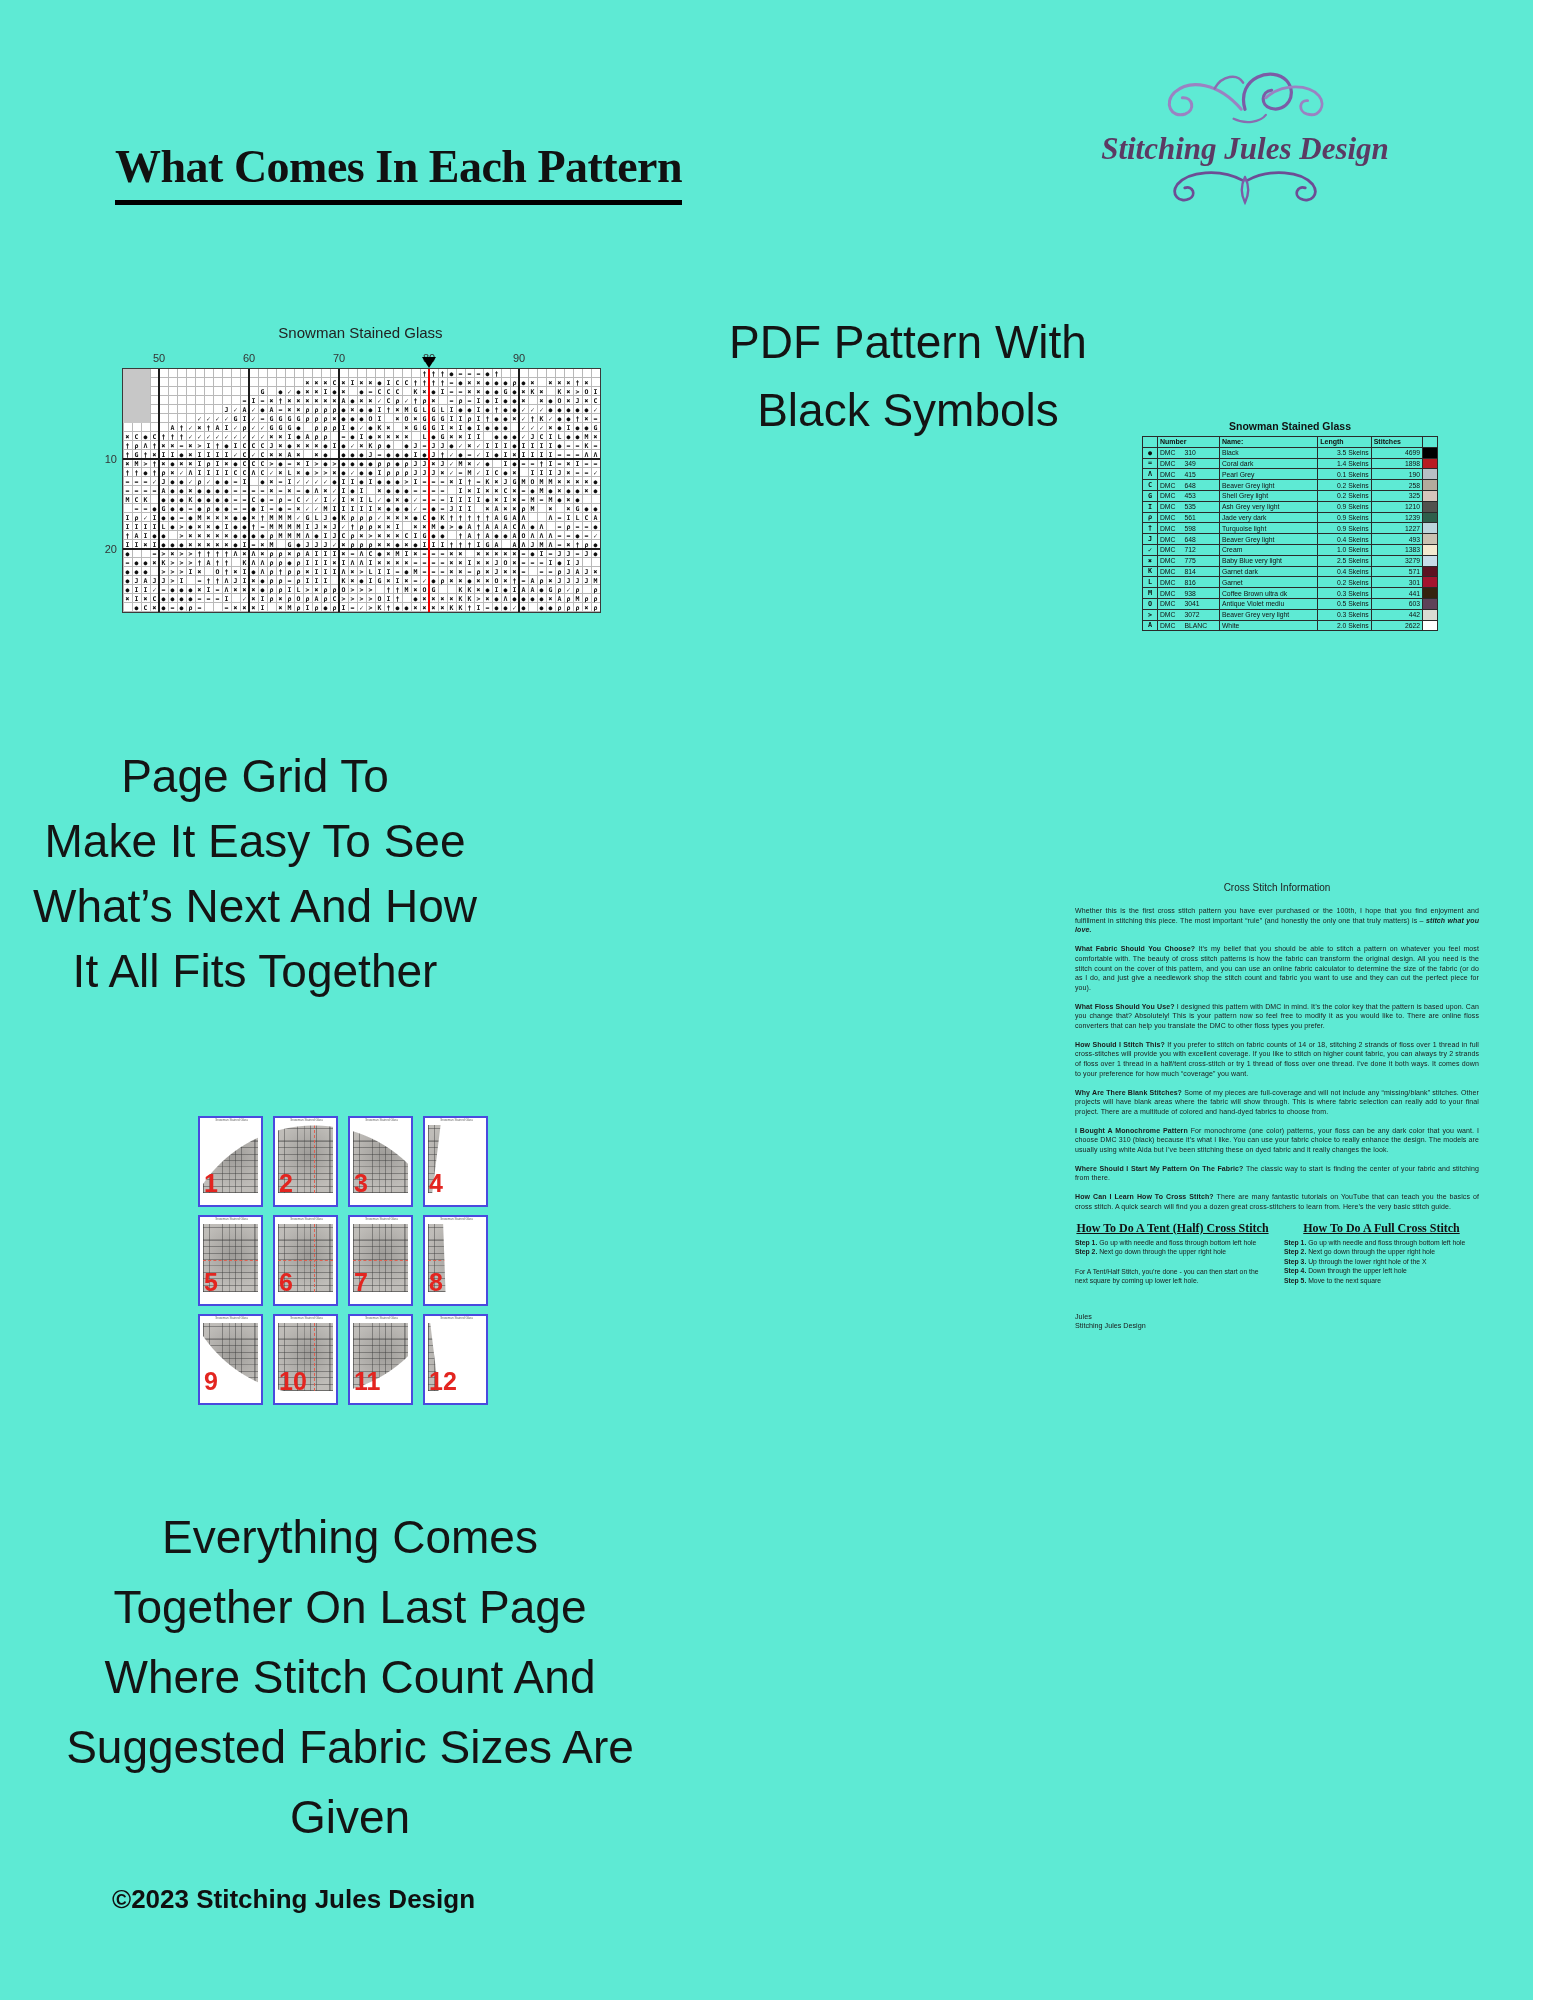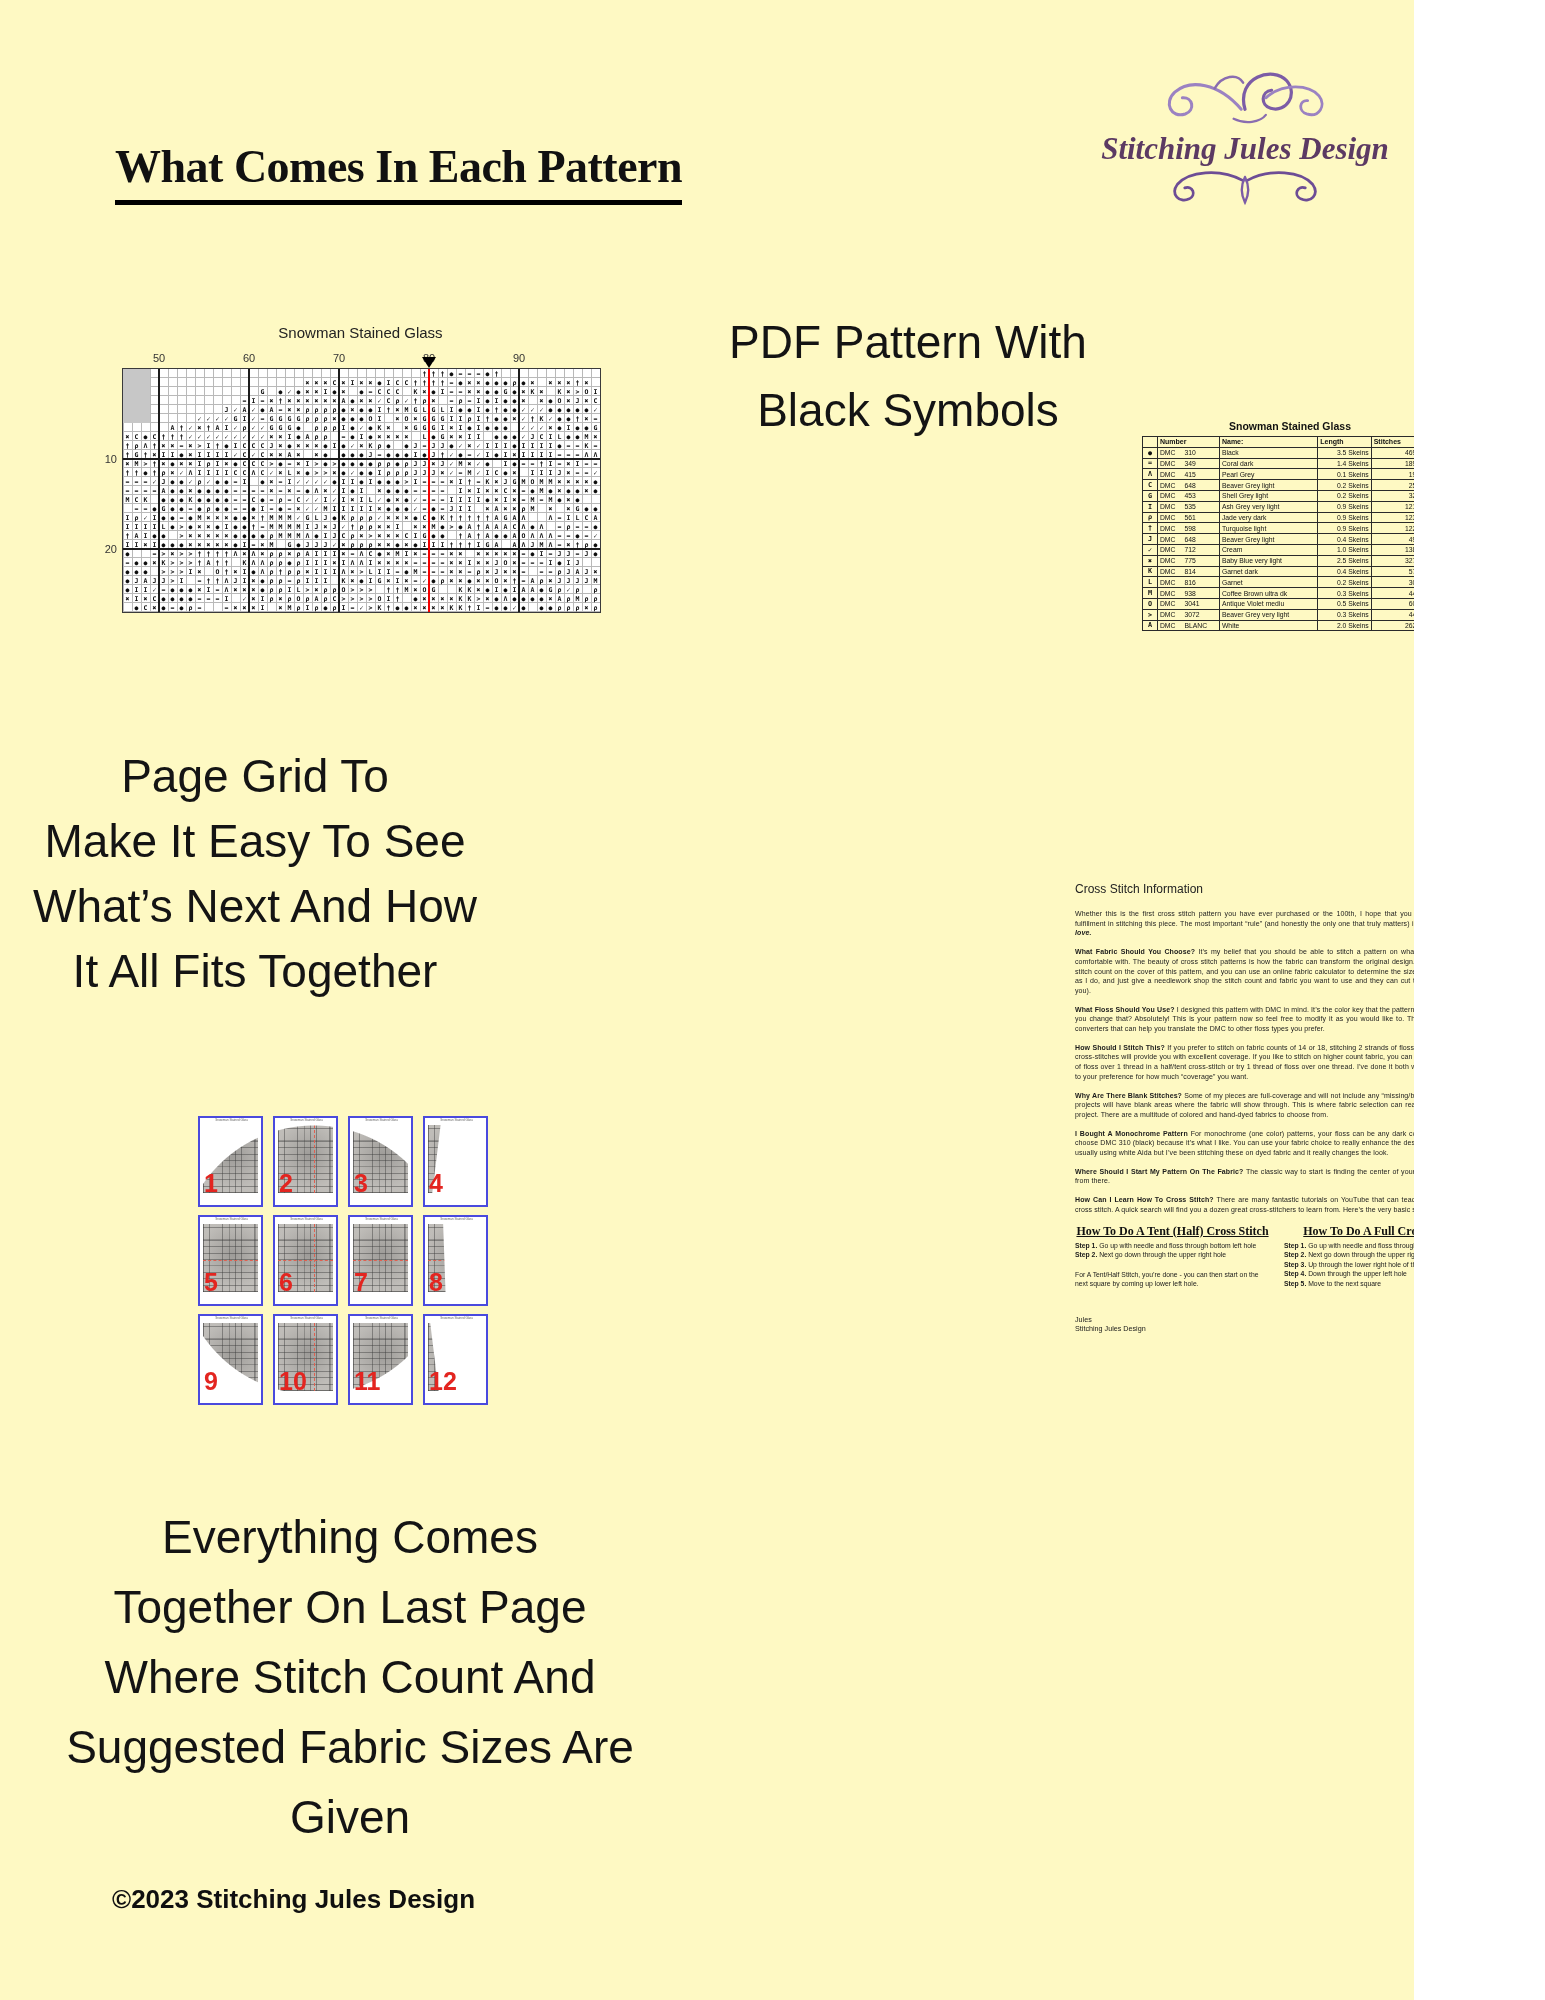--- a/index.html
+++ b/index.html
@@ -1,16 +1,16 @@
 <!DOCTYPE html>
 <html><head>
 <meta charset="utf-8">
 <style>
   html,body{margin:0;padding:0;background:#fff;}
-  .page{position:relative;width:1414px;height:2000px;background:#fef9c3;
+  .page{position:relative;width:1533px;height:2000px;background:#5eead4;
         font-family:"Liberation Sans",sans-serif;overflow:hidden;color:#111;}
 
   
   .main-title{position:absolute;left:115px;top:140px;
     font-family:"Liberation Serif",serif;font-weight:bold;font-size:46px;
     letter-spacing:-0.5px;border-bottom:5px solid #000;padding-bottom:7px;}
   .logo{position:absolute;left:1050px;top:58px;width:390px;text-align:center;}
   .logo-name{font-family:"Liberation Serif",serif;font-style:italic;font-weight:bold;
     font-size:31px;color:#5c3a63;line-height:34px;}
   .logo svg{display:block;margin:0 auto;}
@@ -75,21 +75,21 @@
       repeating-linear-gradient(90deg,rgba(30,30,30,.25) 0 1px,transparent 1px 26px),
       radial-gradient(circle at 55% 45%,rgba(70,70,70,.35),rgba(120,120,120,.15) 70%),
       #ccc9c4;}
   .pg-num{position:absolute;left:4px;bottom:9px;font-size:25px;font-weight:bold;
     color:#e32520;line-height:1;z-index:5;}
   .red-v{position:absolute;top:0;bottom:0;border-left:1px dashed #e06050;}
   .red-h{position:absolute;left:0;right:0;border-top:1px dashed #e06050;}
 
   
   .instr{position:absolute;left:1075px;top:882px;width:404px;}
-  .instr-title{text-align:left;font-size:12px;color:#222;margin-bottom:13px;}
+  .instr-title{text-align:center;font-size:10px;color:#222;margin-bottom:13px;}
   .instr p{margin:0 0 9px 0;font-size:7px;line-height:9.7px;text-align:justify;
     color:#1a1a1a;letter-spacing:.1px;}
   .instr p b{font-weight:bold;}
   .instr .tail{font-weight:bold;font-style:italic;}
   .guides{display:flex;gap:14px;margin-top:8px;}
   .guide{width:195px;}
   .guide-title{font-family:"Liberation Serif",serif;font-weight:bold;font-size:12px;
     text-decoration:underline;text-align:center;margin-bottom:2px;}
   .guide-step{font-size:6.8px;line-height:9.5px;color:#1a1a1a;}
   .guide-note{font-size:6.8px;line-height:9.5px;color:#1a1a1a;margin-top:10px;}

